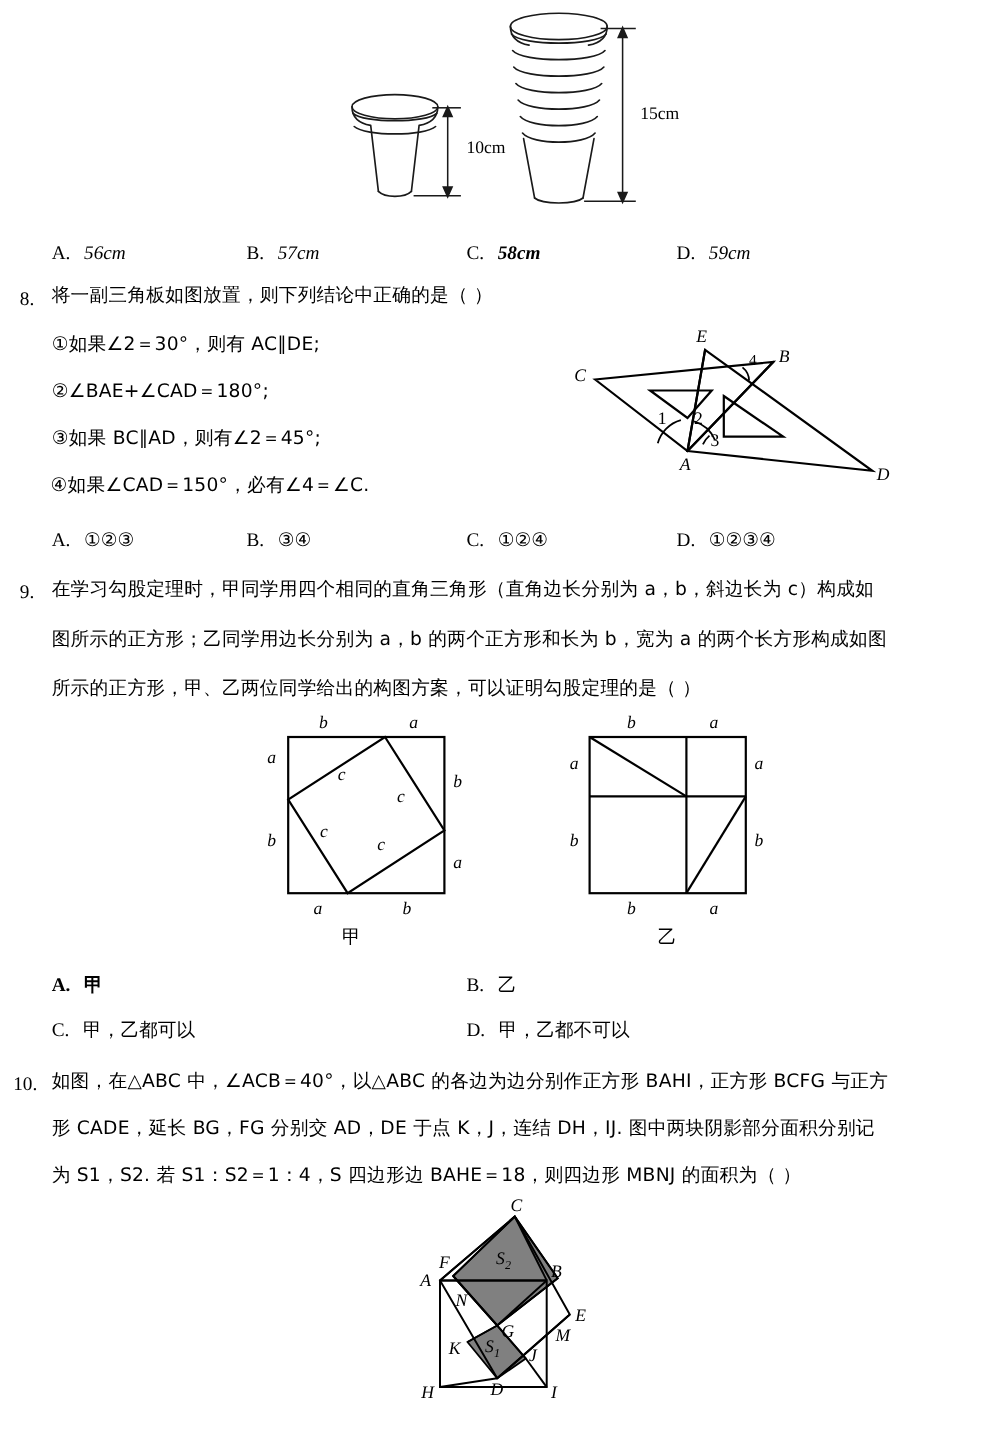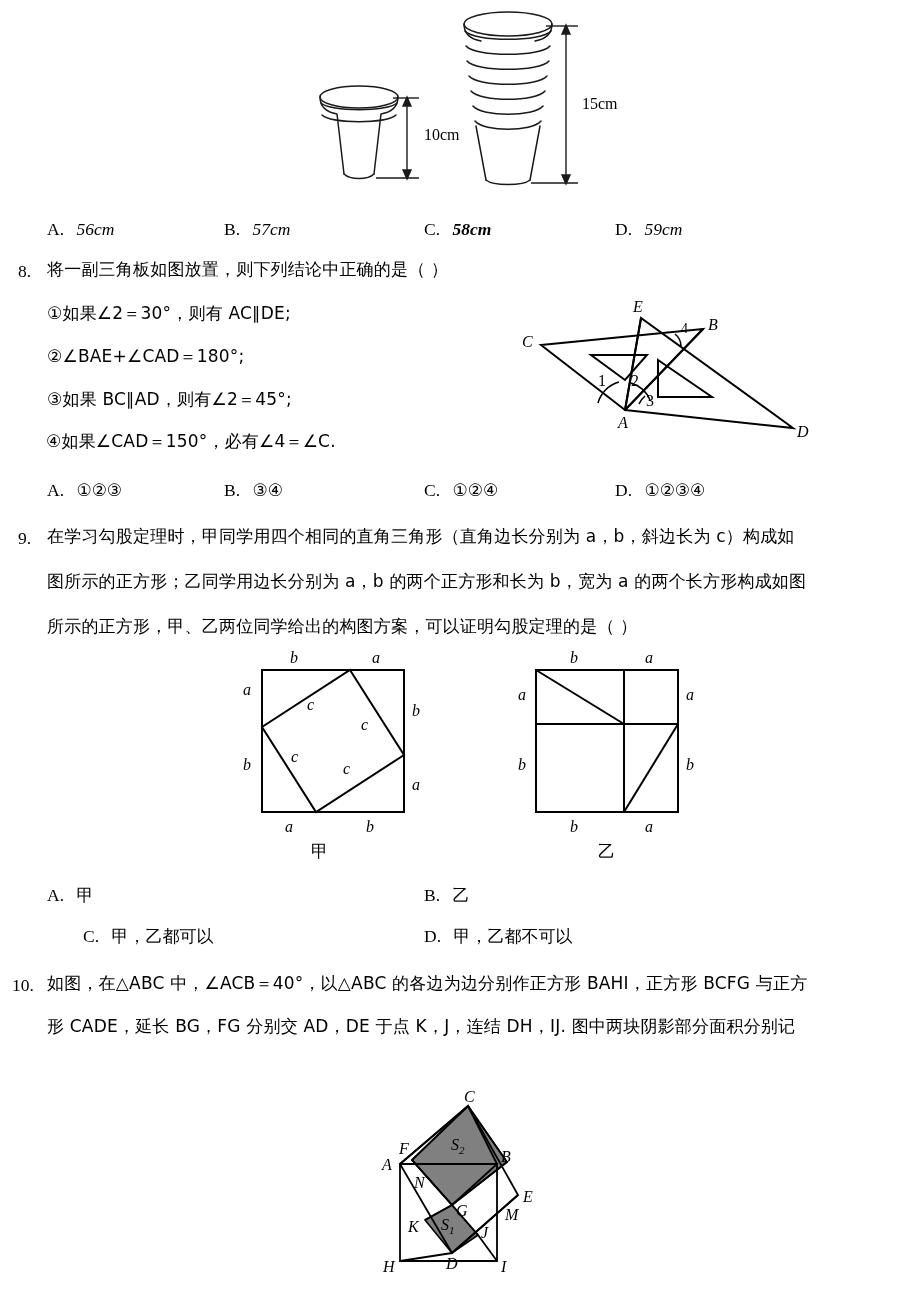--- a/index.html
+++ b/index.html
@@ -250,40 +250,41 @@
     <span class="flabel" style="left:133px; top:1px;">a</span>
     <span class="flabel" style="left:174px; top:38px;">a</span>
     <span class="flabel" style="left:174px; top:108px;">b</span>
     <span class="flabel" style="left:58px; top:170px;">b</span>
     <span class="flabel" style="left:133px; top:170px;">a</span>
     <span class="flabel" style="left:6px; top:38px;">a</span>
     <span class="flabel" style="left:6px; top:108px;">b</span>
     <span class="flabel-cjk" style="left:86px; top:192px;">乙</span>
   </div>
 
-  <div class="opt" style="left:47px; top:884px;">
+  <div class="opt" style="left:47px; top:884px;font-weight:bold;">
     <span>A.</span>
     <span class="cjk" style="margin-left:8px;">甲</span>
   </div>
   <div class="opt" style="left:424px; top:884px;">
     <span>B.</span>
     <span class="cjk" style="margin-left:8px;">乙</span>
   </div>
-  <div class="opt" style="left:47px; top:925px;margin-left:36px;">
+  <div class="opt" style="left:47px; top:925px;">
     <span>C.</span>
     <span class="cjk" style="margin-left:8px;">甲，乙都可以</span>
   </div>
   <div class="opt" style="left:424px; top:925px;">
     <span>D.</span>
     <span class="cjk" style="margin-left:8px;">甲，乙都不可以</span>
   </div>
 
   <div class="qnum" style="left:12px; top:975px;">10.</div>
   <div class="qline cjk" style="left:47px; top:975px;">如图，在△ABC 中，∠ACB＝40°，以△ABC 的各边为边分别作正方形 BAHI，正方形 BCFG 与正方</div>
   <div class="qline cjk" style="left:47px; top:1018px;">形 CADE，延长 BG，FG 分别交 AD，DE 于点 K，J，连结 DH，IJ. 图中两块阴影部分面积分别记</div>
+  <div class="qline cjk" style="left:47px; top:1061px;">为 S1，S2. 若 S1：S2＝1：4，S 四边形边 BAHE＝18，则四边形 MBNJ 的面积为（    ）</div>
 
   <div class="fig" style="left:368px; top:1098px; width:190px; height:205px;">
     <svg width="190" height="205" viewBox="0 0 190 205">
 
       <polygon points="44,62 100,8 139,64 84,107" fill="#808080" stroke="#000000" stroke-width="1.6"></polygon>
 
       <polygon points="57,122 84,107 110,137 84,155" fill="#808080" stroke="#000000" stroke-width="1.6"></polygon>
 
       <g fill="none" stroke="#000000" stroke-width="1.8" stroke-linejoin="miter">
 

